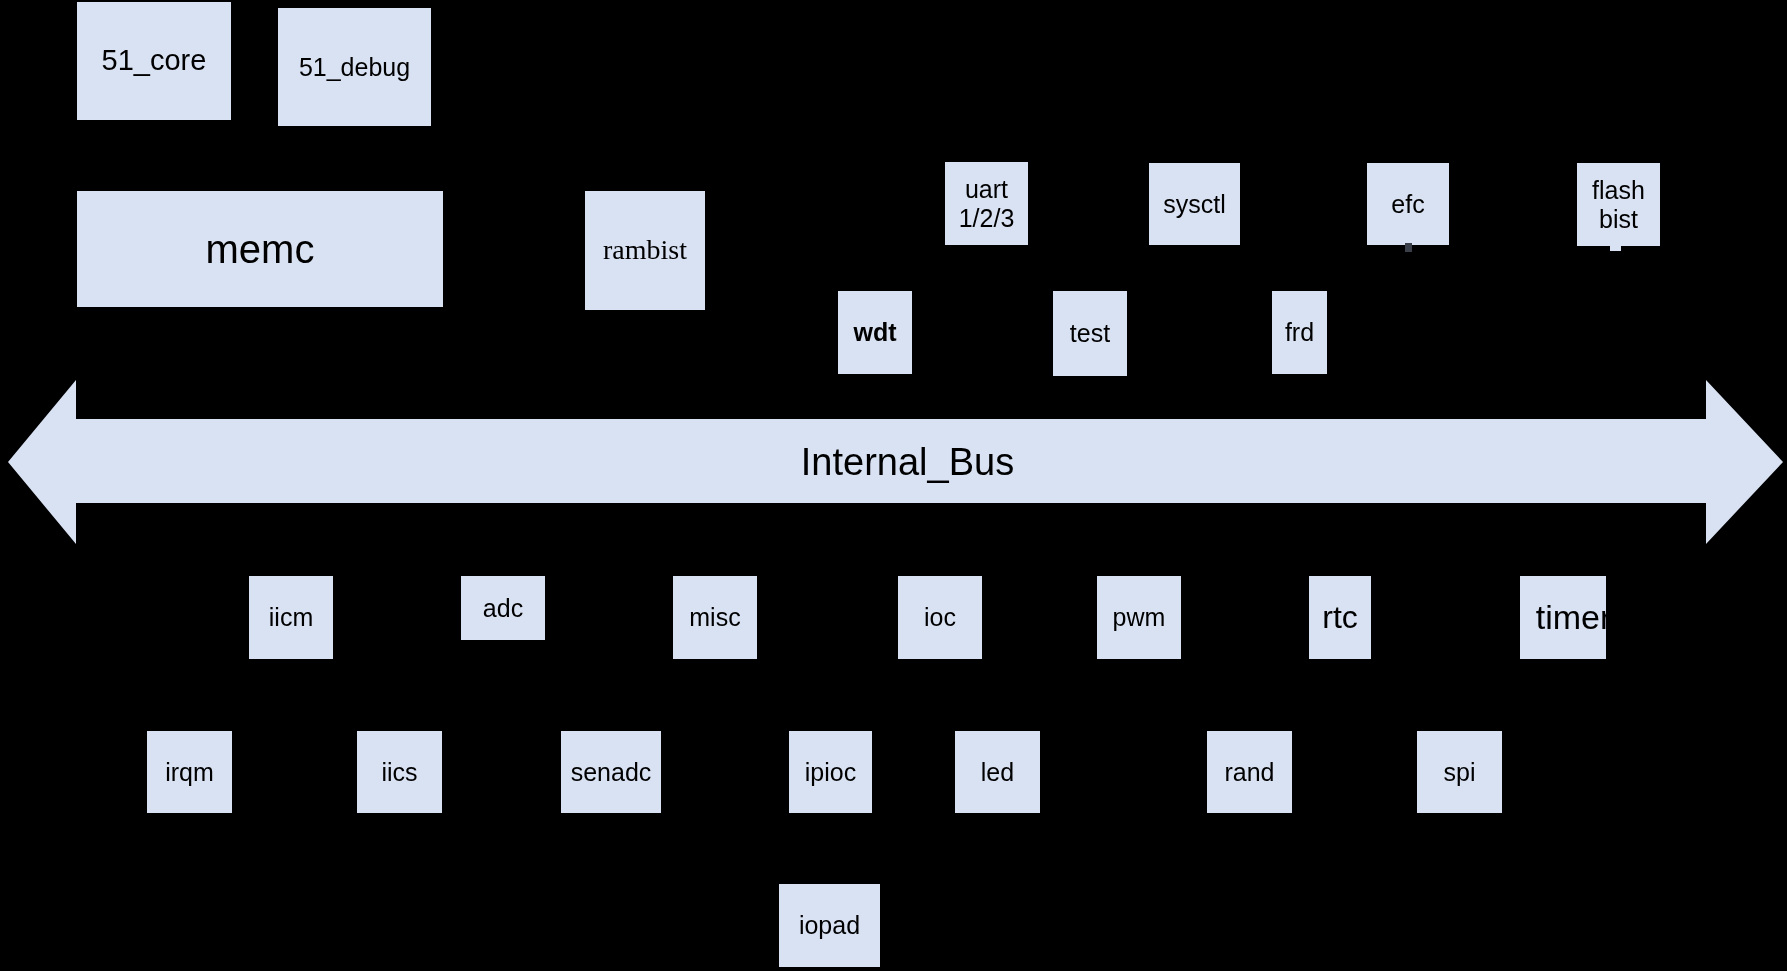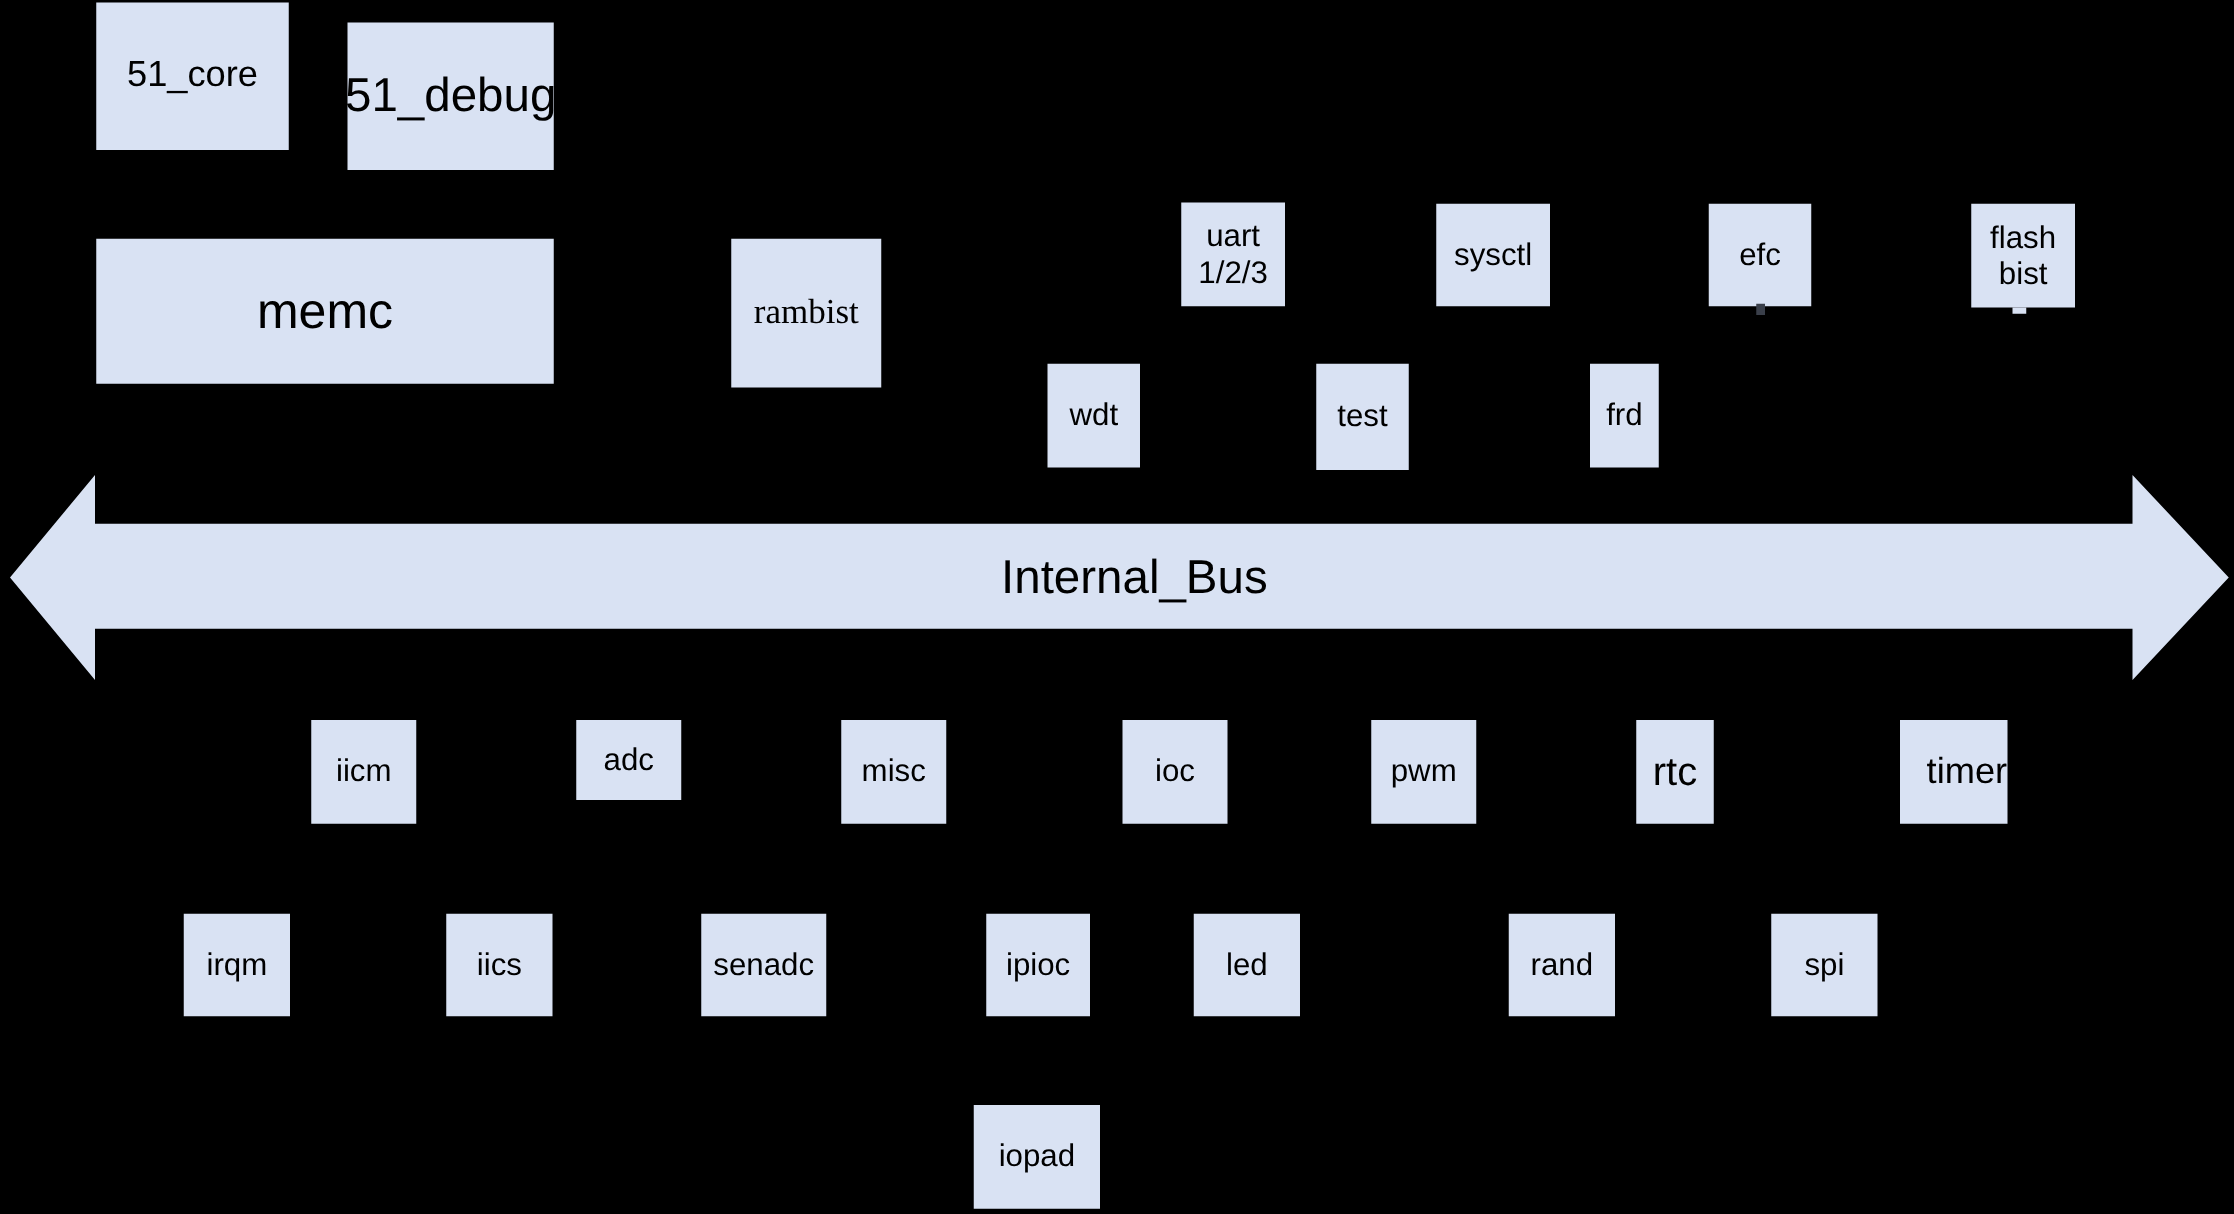--- a/index.html
+++ b/index.html
@@ -64,37 +64,37 @@
 <div class="canvas">
 
   <svg class="bus-svg" viewBox="0 0 1787 971" xmlns="http://www.w3.org/2000/svg">
     <polygon id="bus-polygon" fill="#d9e2f3" points="8,462 76,380 76,419 1706,419 1706,380 1783,462 1706,544 1706,503 76,503 76,544"></polygon>
   </svg>
 
   <div class="bus-label">Internal_Bus</div>
 
   <div id="blocks-layer">
       <div class="block" style="left: 77px; top: 2px; width: 154px; height: 118px; font-size: 29px;">51_core</div>
-      <div class="block" style="left: 278px; top: 18px; width: 165px; height: 118px; font-size: 38px;">51_debug</div>
+      <div class="block" style="left: 278px; top: 8px; width: 153px; height: 118px; font-size: 25px;">51_debug</div>
       <div class="block" style="left: 77px; top: 191px; width: 366px; height: 116px; font-size: 40px;">memc</div>
       <div class="block" style="left: 585px; top: 191px; width: 120px; height: 119px; font-size: 28px; font-family: Liberation Serif, serif;">rambist</div>
       <div class="block" style="left: 945px; top: 162px; width: 83px; height: 83px; font-size: 25px;"><div>uart</div><div>1/2/3</div></div>
       <div class="block" style="left: 1149px; top: 163px; width: 91px; height: 82px; font-size: 25px;">sysctl</div>
       <div class="block" style="left: 1367px; top: 163px; width: 82px; height: 82px; font-size: 25px;">efc</div>
       <div class="block" style="left: 1577px; top: 163px; width: 83px; height: 83px; font-size: 25px;"><div>flash</div><div>bist</div></div>
-      <div class="block" style="left: 838px; top: 291px; width: 74px; height: 83px; font-size: 25px;">wdt</div>
+      <div class="block" style="left: 838px; top: 291px; width: 74px; height: 83px; font-size: 25px; font-weight: bold;">wdt</div>
       <div class="block" style="left: 1053px; top: 291px; width: 74px; height: 85px; font-size: 25px;">test</div>
       <div class="block" style="left: 1272px; top: 291px; width: 55px; height: 83px; font-size: 25px;">frd</div>
       <div class="block" style="left: 249px; top: 576px; width: 84px; height: 83px; font-size: 25px;">iicm</div>
       <div class="block" style="left: 461px; top: 576px; width: 84px; height: 64px; font-size: 25px;">adc</div>
       <div class="block" style="left: 673px; top: 576px; width: 84px; height: 83px; font-size: 25px;">misc</div>
       <div class="block" style="left: 885px; top: 576px; width: 84px; height: 83px; font-size: 25px; margin-left: 13px;">ioc</div>
       <div class="block" style="left: 1097px; top: 576px; width: 84px; height: 83px; font-size: 25px;">pwm</div>
       <div class="block" style="left: 1309px; top: 576px; width: 62px; height: 83px; font-size: 32px;">rtc</div>
-      <div class="block" style="left: 1520px; top: 576px; width: 86px; height: 83px; font-size: 29px; padding-left: 21px;">timer</div>
+      <div class="block" style="left: 1520px; top: 576px; width: 86px; height: 83px; font-size: 34px; padding-left: 21px;">timer</div>
       <div class="block" style="left: 147px; top: 731px; width: 85px; height: 82px; font-size: 25px;">irqm</div>
       <div class="block" style="left: 357px; top: 731px; width: 85px; height: 82px; font-size: 25px;">iics</div>
       <div class="block" style="left: 561px; top: 731px; width: 100px; height: 82px; font-size: 25px;">senadc</div>
       <div class="block" style="left: 789px; top: 731px; width: 83px; height: 82px; font-size: 25px;">ipioc</div>
       <div class="block" style="left: 955px; top: 731px; width: 85px; height: 82px; font-size: 25px;">led</div>
       <div class="block" style="left: 1207px; top: 731px; width: 85px; height: 82px; font-size: 25px;">rand</div>
       <div class="block" style="left: 1417px; top: 731px; width: 85px; height: 82px; font-size: 25px;">spi</div>
       <div class="block" style="left: 779px; top: 884px; width: 101px; height: 83px; font-size: 25px;">iopad</div>
     </div>
 

